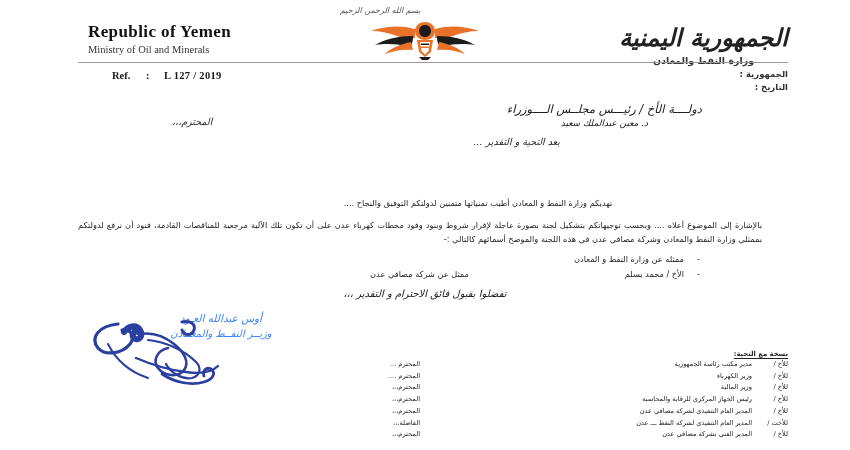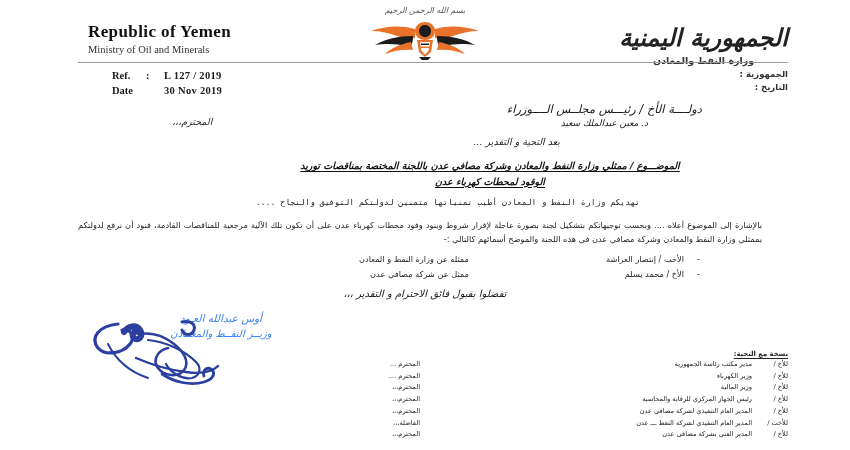--- a/index.html
+++ b/index.html
@@ -75,21 +75,21 @@
     white-space: nowrap;
   }
 
   
   .emblem {
     position: absolute;
     left: 50%;
     transform: translateX(-50%);
     top: 6px;
     width: 170px;
-    text-align: center;
+    text-align: left;
   }
   .basmala {
     font-family: "DejaVu Sans", sans-serif;
     font-size: 8px;
     color: #555;
     font-style: italic;
     letter-spacing: 0.5px;
     margin-bottom: 1px;
   }
   .eagle { display: block; margin: 0 auto; }
@@ -212,23 +212,22 @@
     font-family: "DejaVu Sans", sans-serif;
     font-size: 8.2px;
     color: #1f1f1f;
     line-height: 1.75;
     text-align: justify;
   }
   .para-greet {
     right: 210px;
     left: 316px;
     top: 96px;
-    text-align: right;
-    white-space: nowrap;
-    font-family: Liberation Mono, monospace;
+    text-align: center;
+    white-space: nowrap;
   }
   .para-main {
     right: 88px;
     left: 78px;
     top: 118px;
   }
 
   .members {
     position: absolute;
     right: 150px;
@@ -368,57 +367,47 @@
     </div>
 
     <div class="hdr-rule"></div>
 
     <div class="refblock">
       <div class="refrow">
         <span class="reflabel">Ref.</span>
         <span class="refcolon">:</span>
         <span class="refval">L 127 / 2019</span>
       </div>
-      <div class="refrow">
-        <span class="reflabel">Date</span>
-        <span class="refcolon"></span>
-        <span class="refval">30 Nov 2019</span>
-      </div>
     </div>
 
     <div class="arrefblock">
       <div>الجمهورية :</div>
       <div>التاريخ :</div>
     </div>
   </div>
 
   <div class="body">
 
     <div class="addressee">
       <div class="l1">دولــــة الأخ / رئيـــس مجلــس الــــوزراء</div>
       <div class="l2">د. معين عبدالملك سعيد</div>
     </div>
 
     <div class="respect">المحترم،،،</div>
 
     <div class="greeting">بعد التحية و التقدير ...</div>
 
-    <div class="subject">
-      <span>الموضـــوع / ممثلي وزارة النفط والمعادن وشركة مصافي عدن باللجنة المختصة بمناقصات توريد</span><br>
-      <span>الوقود لمحطات كهرباء عدن</span>
-    </div>
 
     <div class="para para-greet">تهديكم وزارة النفط و المعادن أطيب تمنياتها متمنين لدولتكم التوفيق والنجاح ....</div>
 
     <div class="para para-main">بالإشارة إلى الموضوع أعلاه .... وبحسب توجيهاتكم بتشكيل لجنة بصورة عاجلة لإقرار شروط وبنود وفود محطات كهرباء عدن على أن تكون تلك الآلية مرجعية للمناقصات القادمة، فنود أن نرفع لدولتكم بممثلي وزارة النفط والمعادن وشركة مصافي عدن في هذه اللجنة والموضح أسمائهم كالتالي :-</div>
 
     <div class="members">
       <div class="mrow">
         <span class="mdash">-</span>
-        <span class="mname">الأخت / إنتصار العراشة</span>
         <span class="mrole">ممثله عن وزارة النفط و المعادن</span>
       </div>
       <div class="mrow">
         <span class="mdash">-</span>
         <span class="mname">الأخ / محمد يسلم</span>
         <span class="mrole">ممثل عن شركة مصافي عدن</span>
       </div>
     </div>
 
     <div class="closing">تفضلوا بقبول فائق الاحترام و التقدير ،،،</div>

